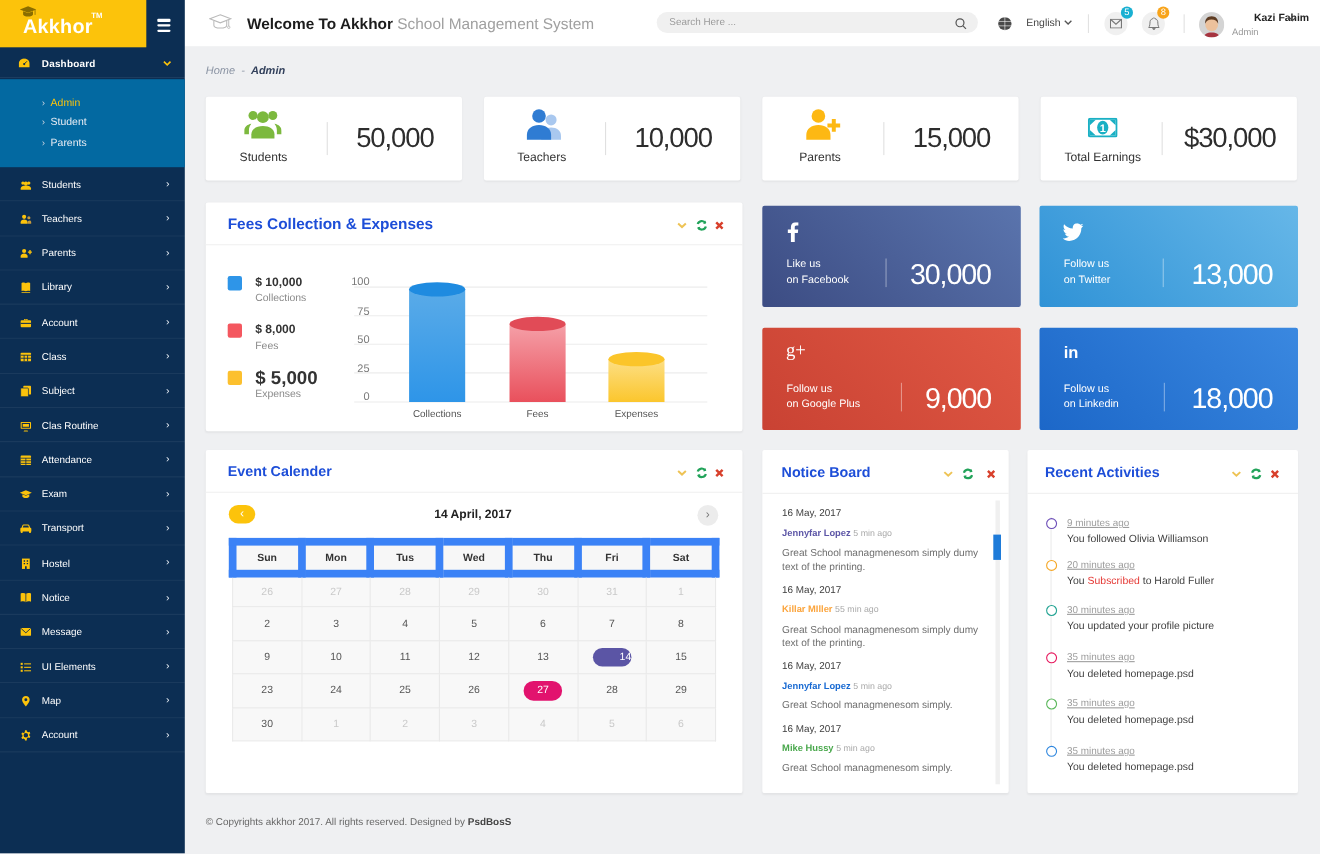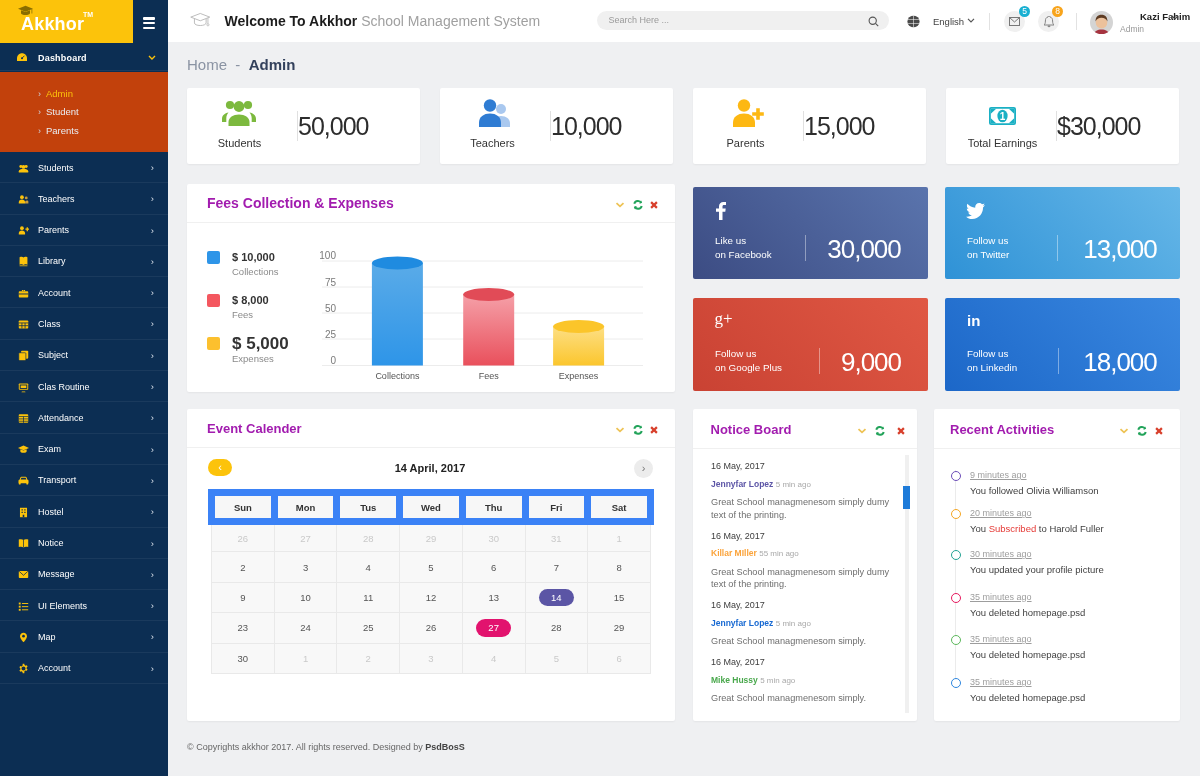--- a/index.html
+++ b/index.html
@@ -9,41 +9,41 @@
 .abs{position:absolute;}
 
 #sidebar{position:absolute;left:0;top:0;width:168px;height:776px;background:#0c2e53;z-index:5;}
 #logobar{position:absolute;left:0;top:0;width:133px;height:43px;background:#fcc30b;}
 #logotxt{position:absolute;left:21px;top:14px;color:#fff;font-size:18px;font-weight:bold;letter-spacing:.2px;}
 #logotm{position:absolute;left:83px;top:11px;color:#fff;font-size:7px;font-weight:bold;}
 #burger{position:absolute;left:142.5px;top:17.4px;width:12px;height:12px;}
 #burger div{height:2.4px;background:#fff;margin-bottom:2.2px;border-radius:1px;}
 #dashrow{position:absolute;left:0;top:43px;width:168px;height:28px;border-bottom:1px solid rgba(255,255,255,0.07);}
 #dashrow .lbl{position:absolute;left:38px;top:10px;color:#fff;font-size:9px;line-height:11px;font-weight:bold;letter-spacing:.2px;}
-#submenu{position:absolute;left:0;top:72px;width:168px;height:80px;background:#c2410c;}
+#submenu{position:absolute;left:0;top:72px;width:168px;height:80px;background:#0369a1;}
 #submenu .sub{position:absolute;left:38px;font-size:9.5px;line-height:11px;color:#e9edf4;}
 #submenu .arr{color:#cfd6e2;font-size:9px;margin-right:5px;}
 #menu{position:absolute;left:0;top:152px;width:168px;}
 .mi{position:relative;height:31.3px;border-bottom:1px solid rgba(255,255,255,0.06);}
 .mi .ic{position:absolute;left:18px;top:10.5px;width:11px;height:11px;}
 .mi .t{position:absolute;left:38px;top:10.5px;color:#fff;font-size:9px;line-height:11px;}
 .mi .c{position:absolute;right:14px;top:10px;color:#dfe6ee;font-size:9.5px;line-height:11px;}
 
 #topbar{position:absolute;left:168px;top:0;width:1032px;height:42px;background:#fff;z-index:4;}
 #wtitle{position:absolute;left:56.5px;top:13px;font-size:14px;line-height:16px;color:#1c1c1c;font-weight:bold;}
 #wtitle span{color:#a0a0a0;font-weight:normal;}
 #search{position:absolute;left:428.5px;top:10.5px;width:292px;height:19.5px;background:#f0f0f0;border-radius:10px;color:#9a9a9a;font-size:9px;line-height:19.5px;padding-left:12px;}
 
-#crumb{position:absolute;left:187px;top:59px;font-size:15px;line-height:11px;color:#8a93a3;}
+#crumb{position:absolute;left:187px;top:59px;font-size:10px;line-height:11px;color:#8a93a3;font-style:italic;}
 #crumb b{color:#33415c;font-weight:bold;}
 .card{position:absolute;background:#fff;box-shadow:0 1px 2px rgba(0,0,0,0.05);border-radius:2px;}
 .statlabel{position:absolute;font-size:11px;line-height:12px;color:#333;text-align:center;}
-.statnum{position:absolute;font-size:25px;line-height:28px;letter-spacing:-1px;color:#2d2d2d;}
+.statnum{position:absolute;font-size:25px;line-height:28px;letter-spacing:-1px;color:#2d2d2d;text-align:center;}
 .statdiv{position:absolute;width:1px;height:30px;background:#e0e0e0;}
-.ptitle{position:absolute;font-size:13px;line-height:16px;font-weight:bold;color:#a21caf;}
+.ptitle{position:absolute;font-size:13px;line-height:16px;font-weight:bold;color:#1d4ed8;}
 .phead{position:absolute;height:1px;background:#f0f0f0;}
 .picons{position:absolute;width:60px;height:12px;}
 
 .soc{position:absolute;border-radius:2px;color:#fff;}
 .soc .t1{position:absolute;left:22px;font-size:9.8px;line-height:14px;}
 .soc .dv{position:absolute;width:1px;height:26px;background:rgba(255,255,255,0.4);}
 .soc .num{position:absolute;font-size:26px;letter-spacing:-1px;text-align:center;line-height:30px;}
 .nbody{width:184px;}
 
 #cal table{border-collapse:collapse;width:446px;table-layout:fixed;}
@@ -486,21 +486,21 @@
           <td>6</td>
           <td>7</td>
           <td>8</td>
         </tr>
 <tr>
           <td>9</td>
           <td>10</td>
           <td>11</td>
           <td>12</td>
           <td>13</td>
-          <td><span class="pill" style="background:#5b55a5;">14</span></td>
+          <td><span class="pill" style="background:#5b55a5;text-align:right;">14</span></td>
           <td>15</td>
         </tr>
 <tr>
           <td>23</td>
           <td>24</td>
           <td>25</td>
           <td>26</td>
           <td><span class="pill" style="background:#e2136e;">27</span></td>
           <td>28</td>
           <td>29</td>

